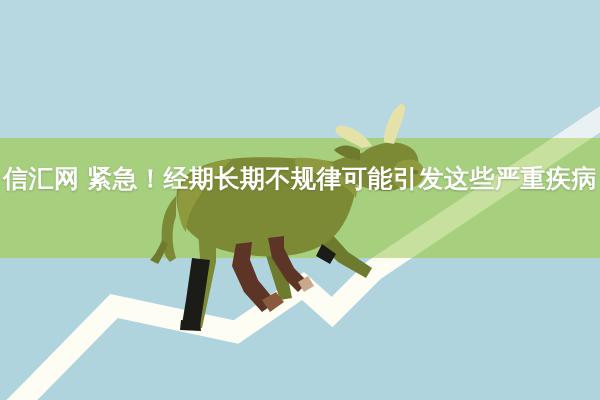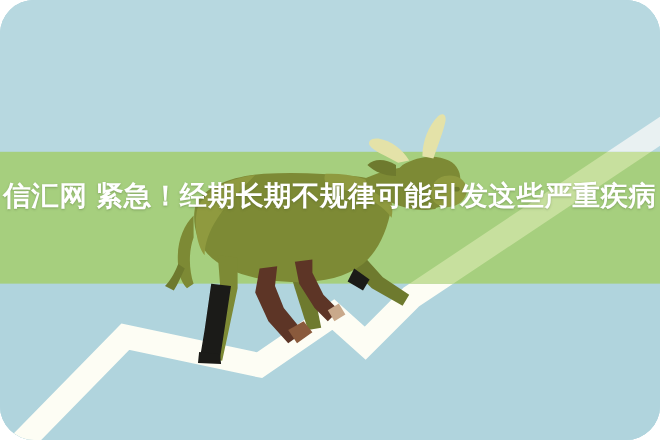--- a/index.html
+++ b/index.html
@@ -9,21 +9,20 @@
   }
   body {
     font-family: "Liberation Sans", "DejaVu Sans", sans-serif;
   }
   #stage {
     position: relative;
     width: 600px;
     height: 400px;
     overflow: hidden;
     background: #b4d6df;
-    border-radius: 31px;
   }
   #artboard {
     position: absolute;
     inset: 0;
     width: 600px;
     height: 400px;
   }
   
   #headline {
     position: absolute;

